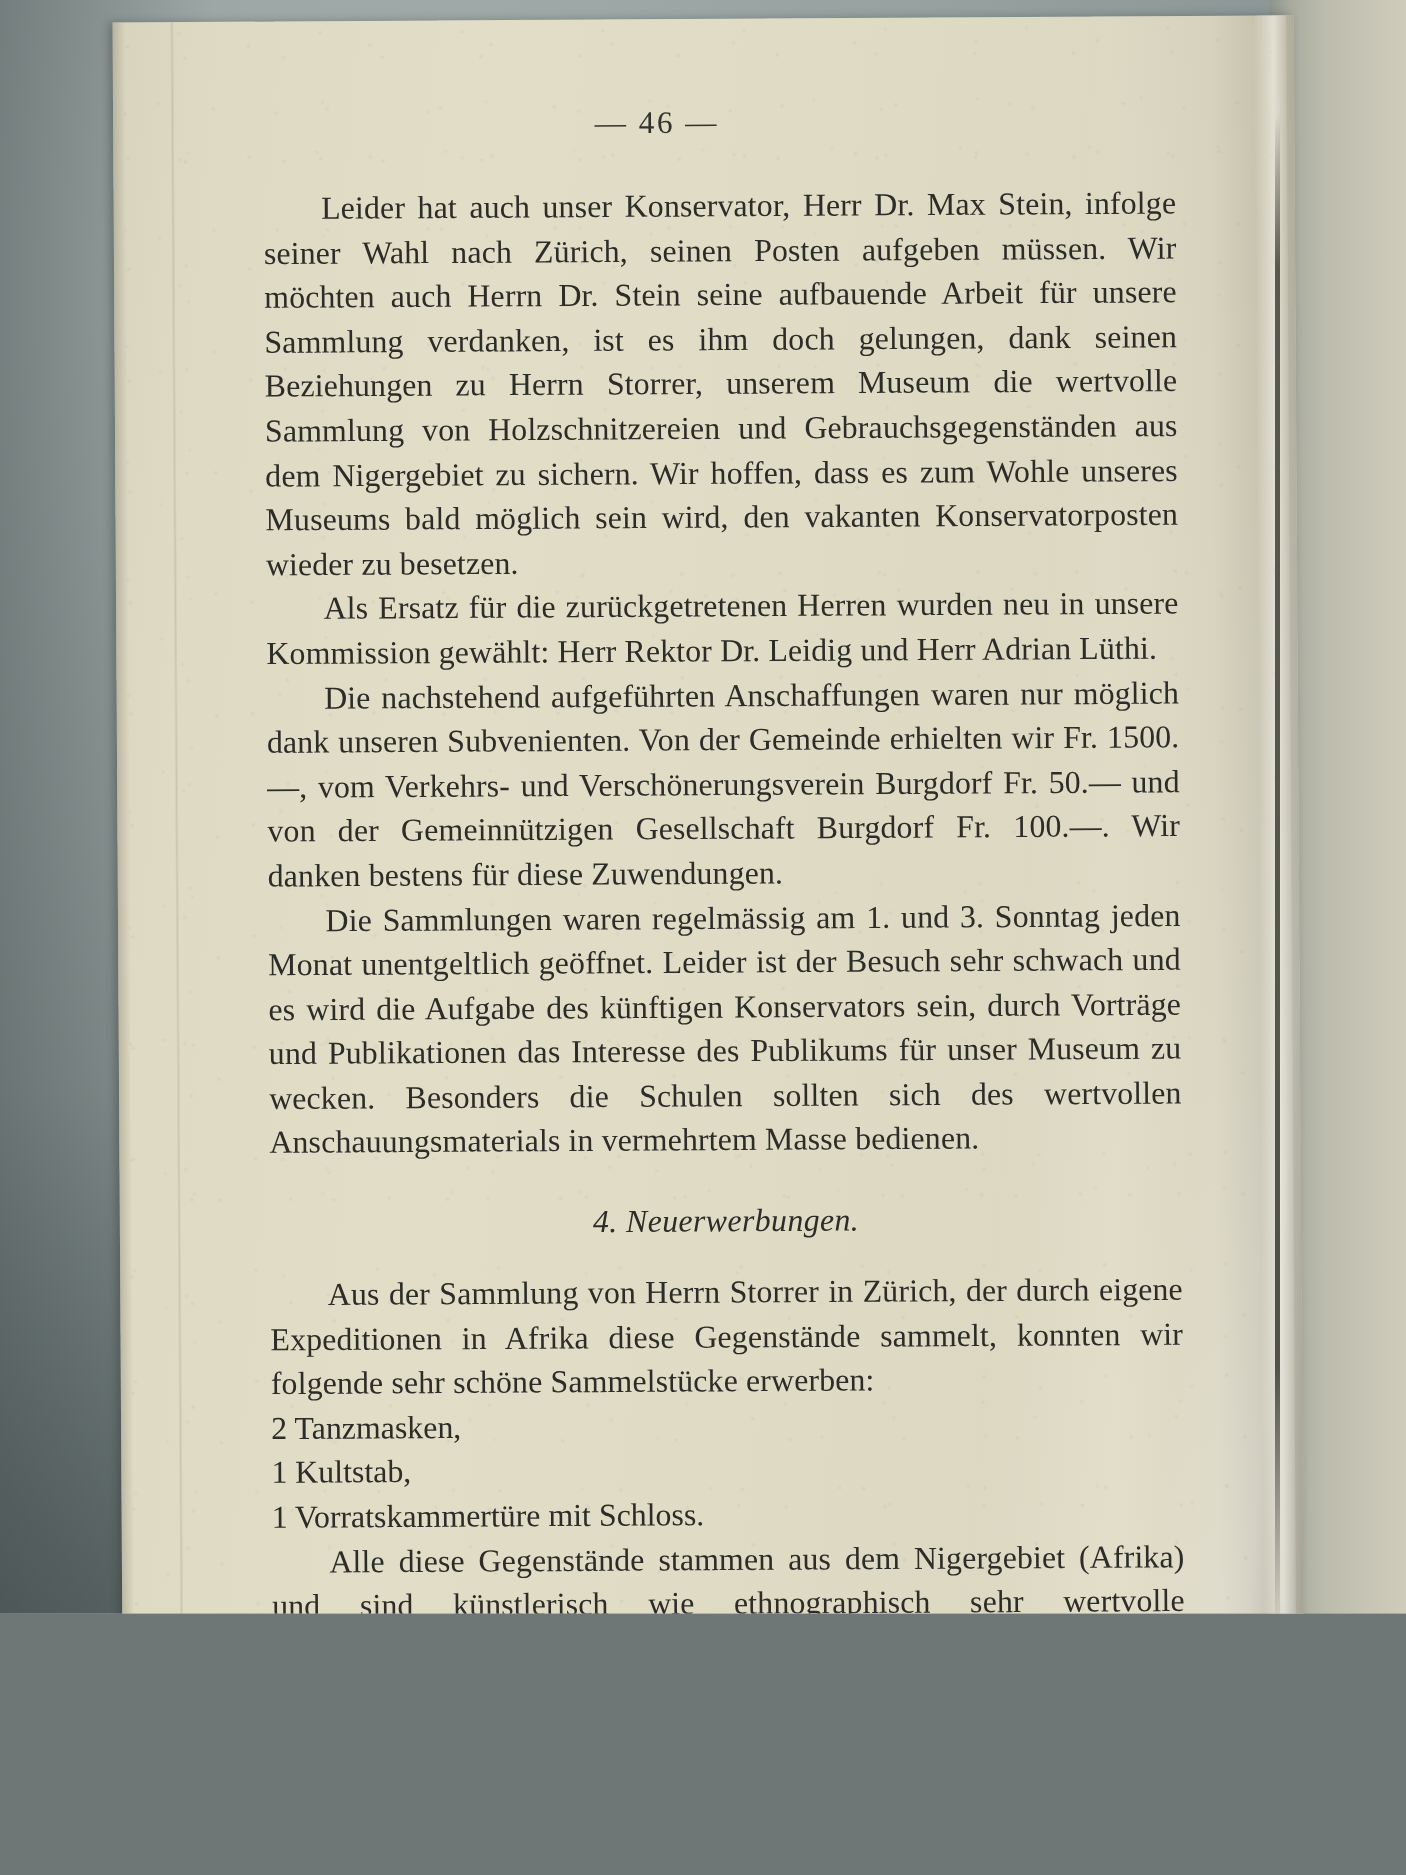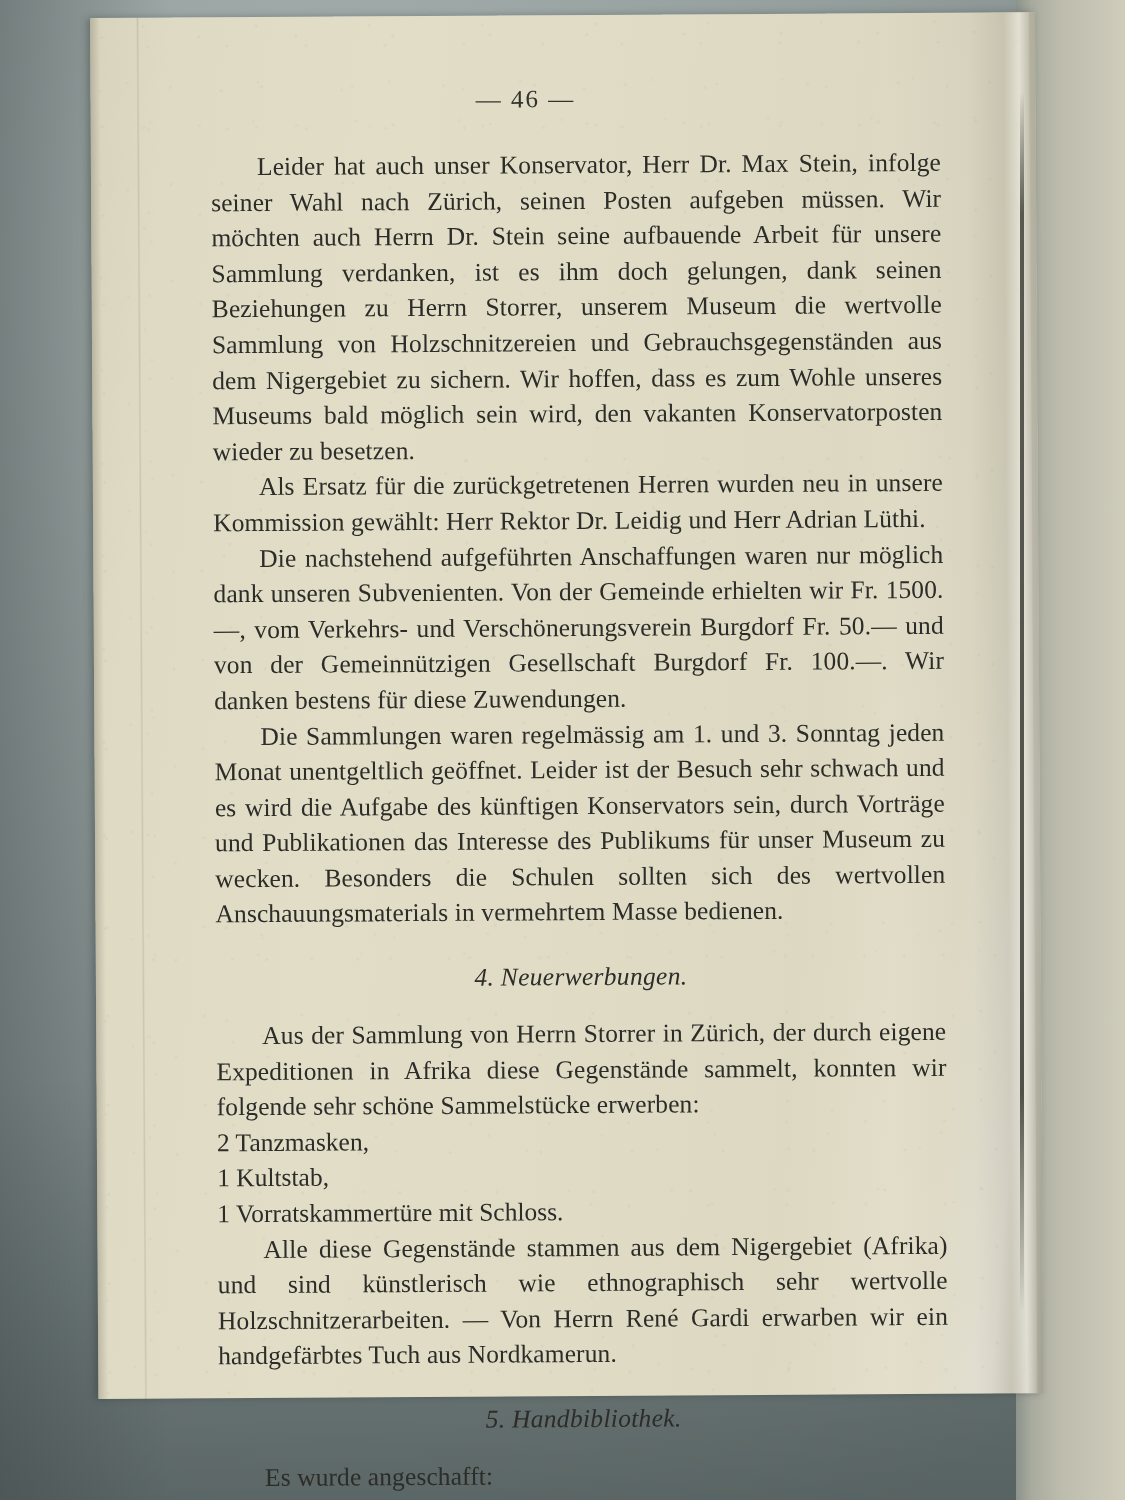--- a/index.html
+++ b/index.html
@@ -4,21 +4,21 @@
 <title>Scanned Page 46</title>
 <style>
   html, body {
     margin: 0;
     padding: 0;
     background: #6e7676;
   }
   #scan {
     position: relative;
     width: 1125px;
-    height: 1500px;
+    height: 1291px;
     overflow: hidden;
     background: #fdba74;
     font-family: "Liberation Serif", "DejaVu Serif", serif;
   }
 
   
   .backdrop {
     position: absolute;
     inset: 0;
     background:

